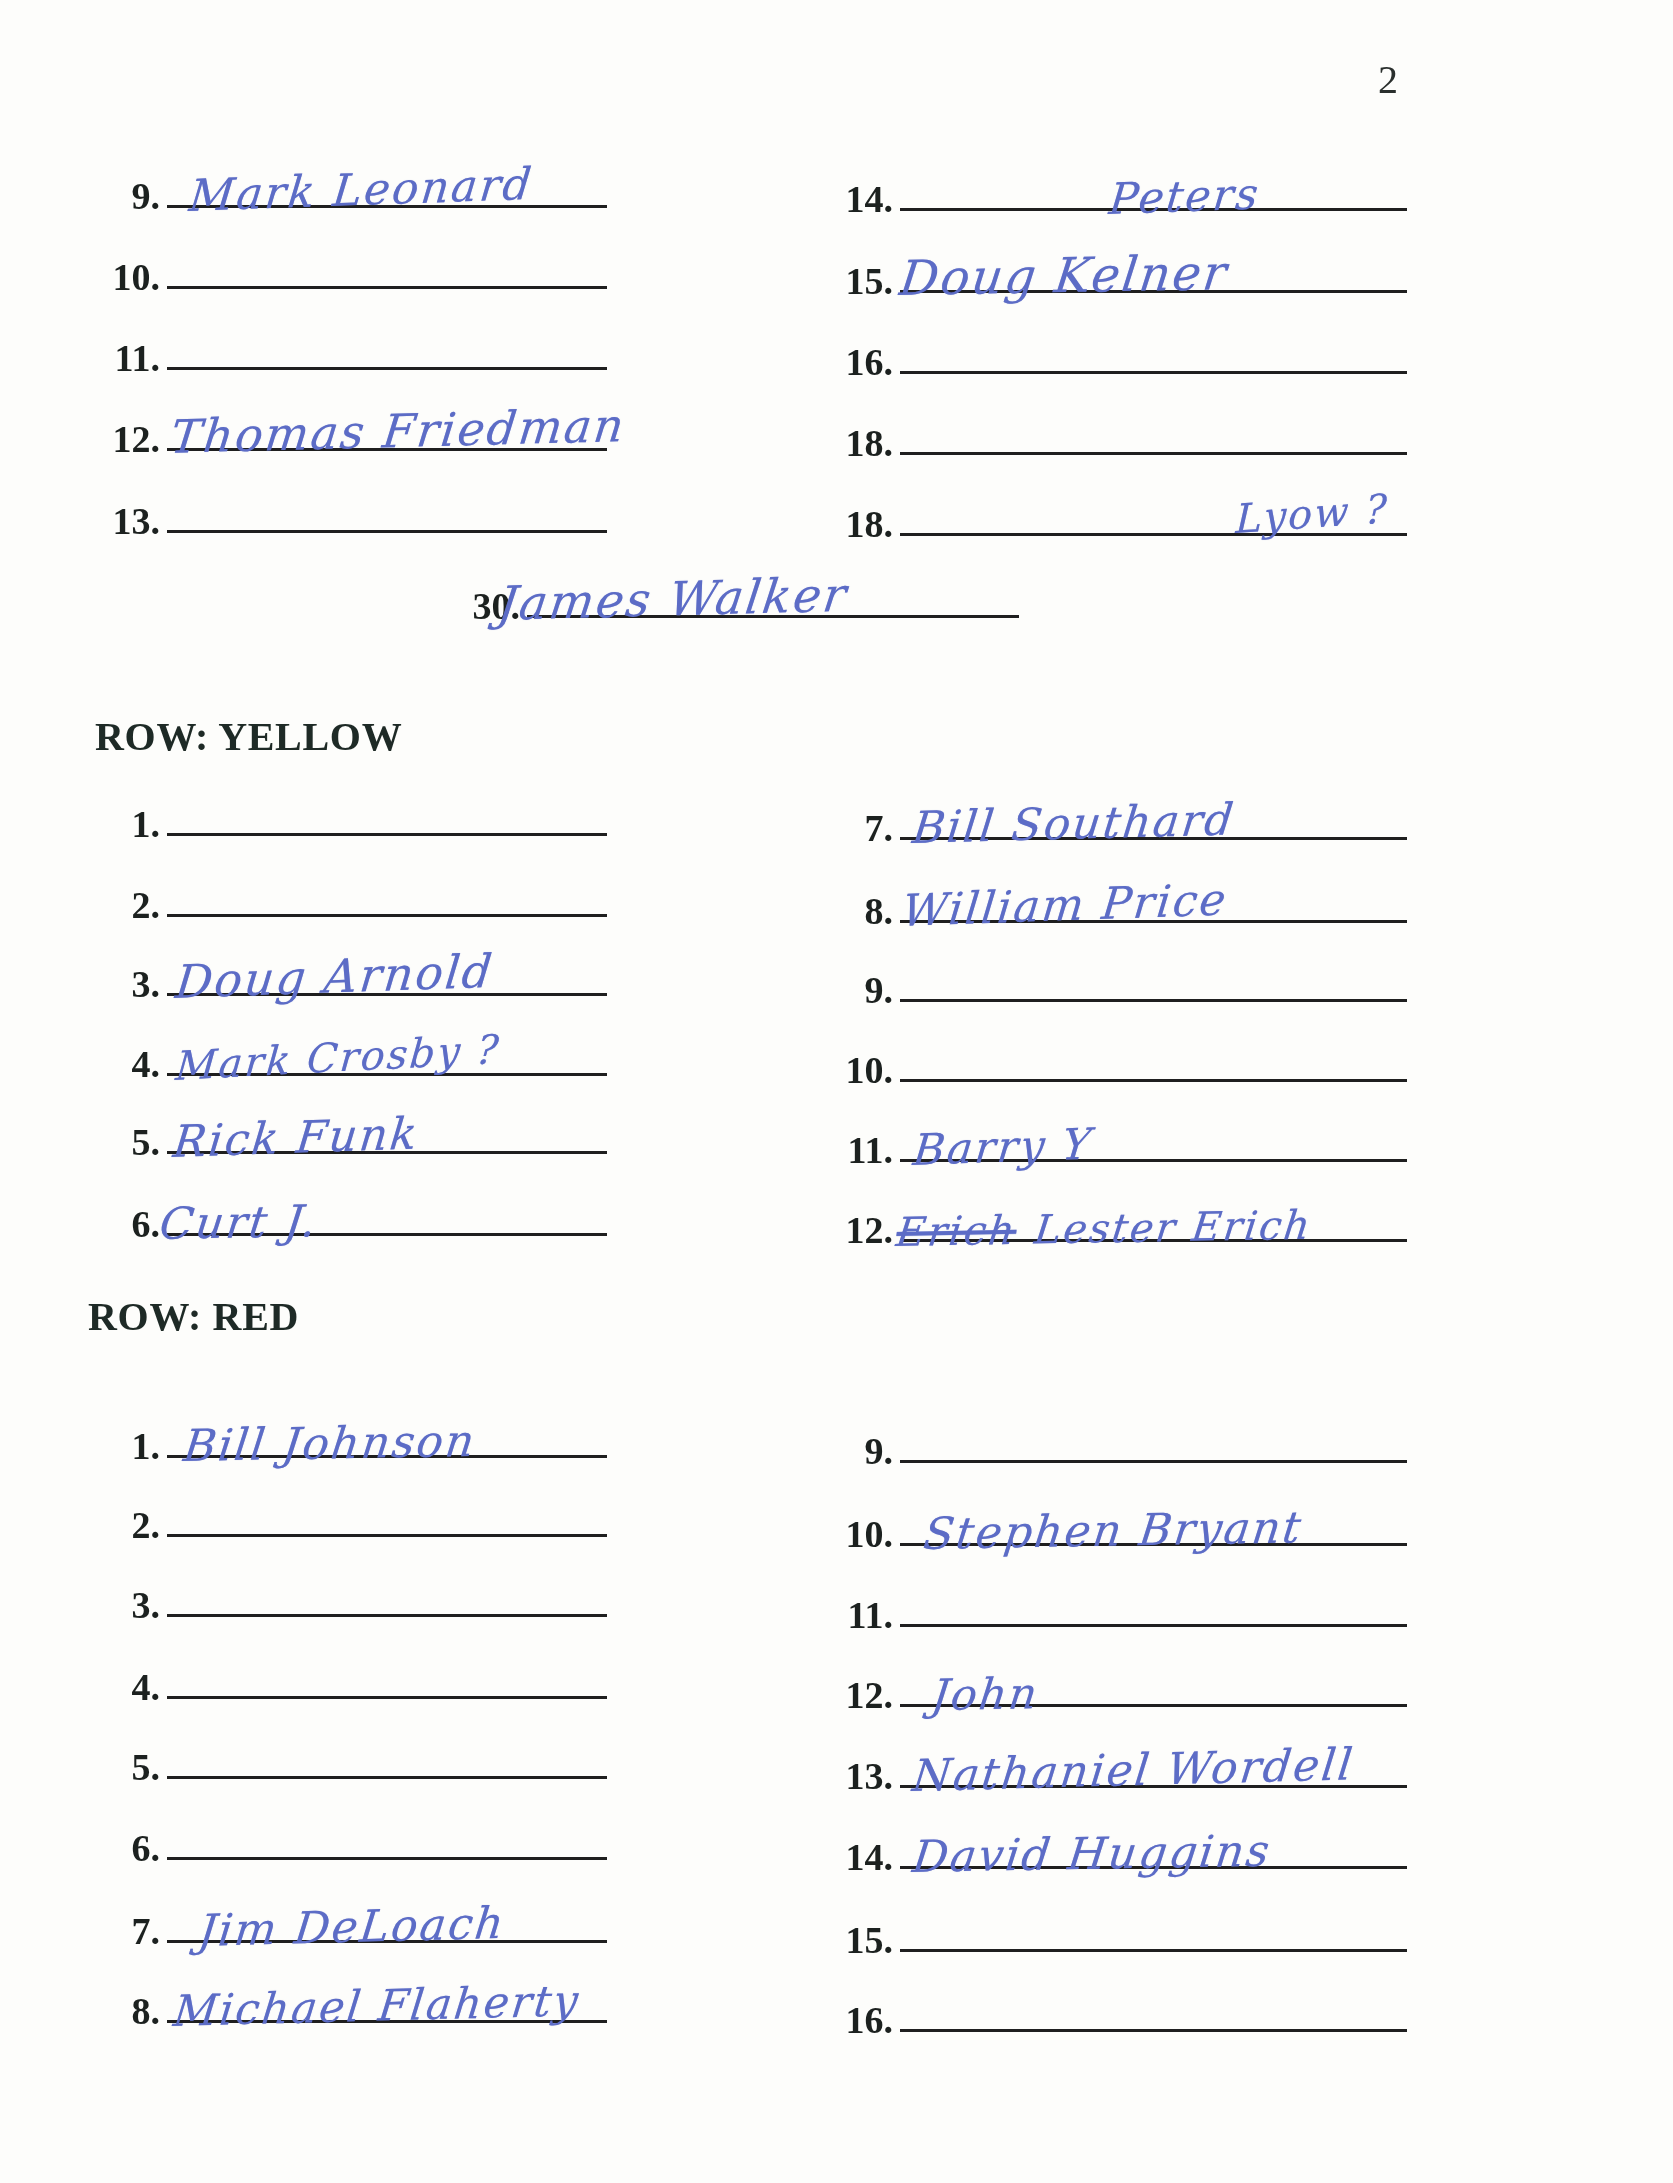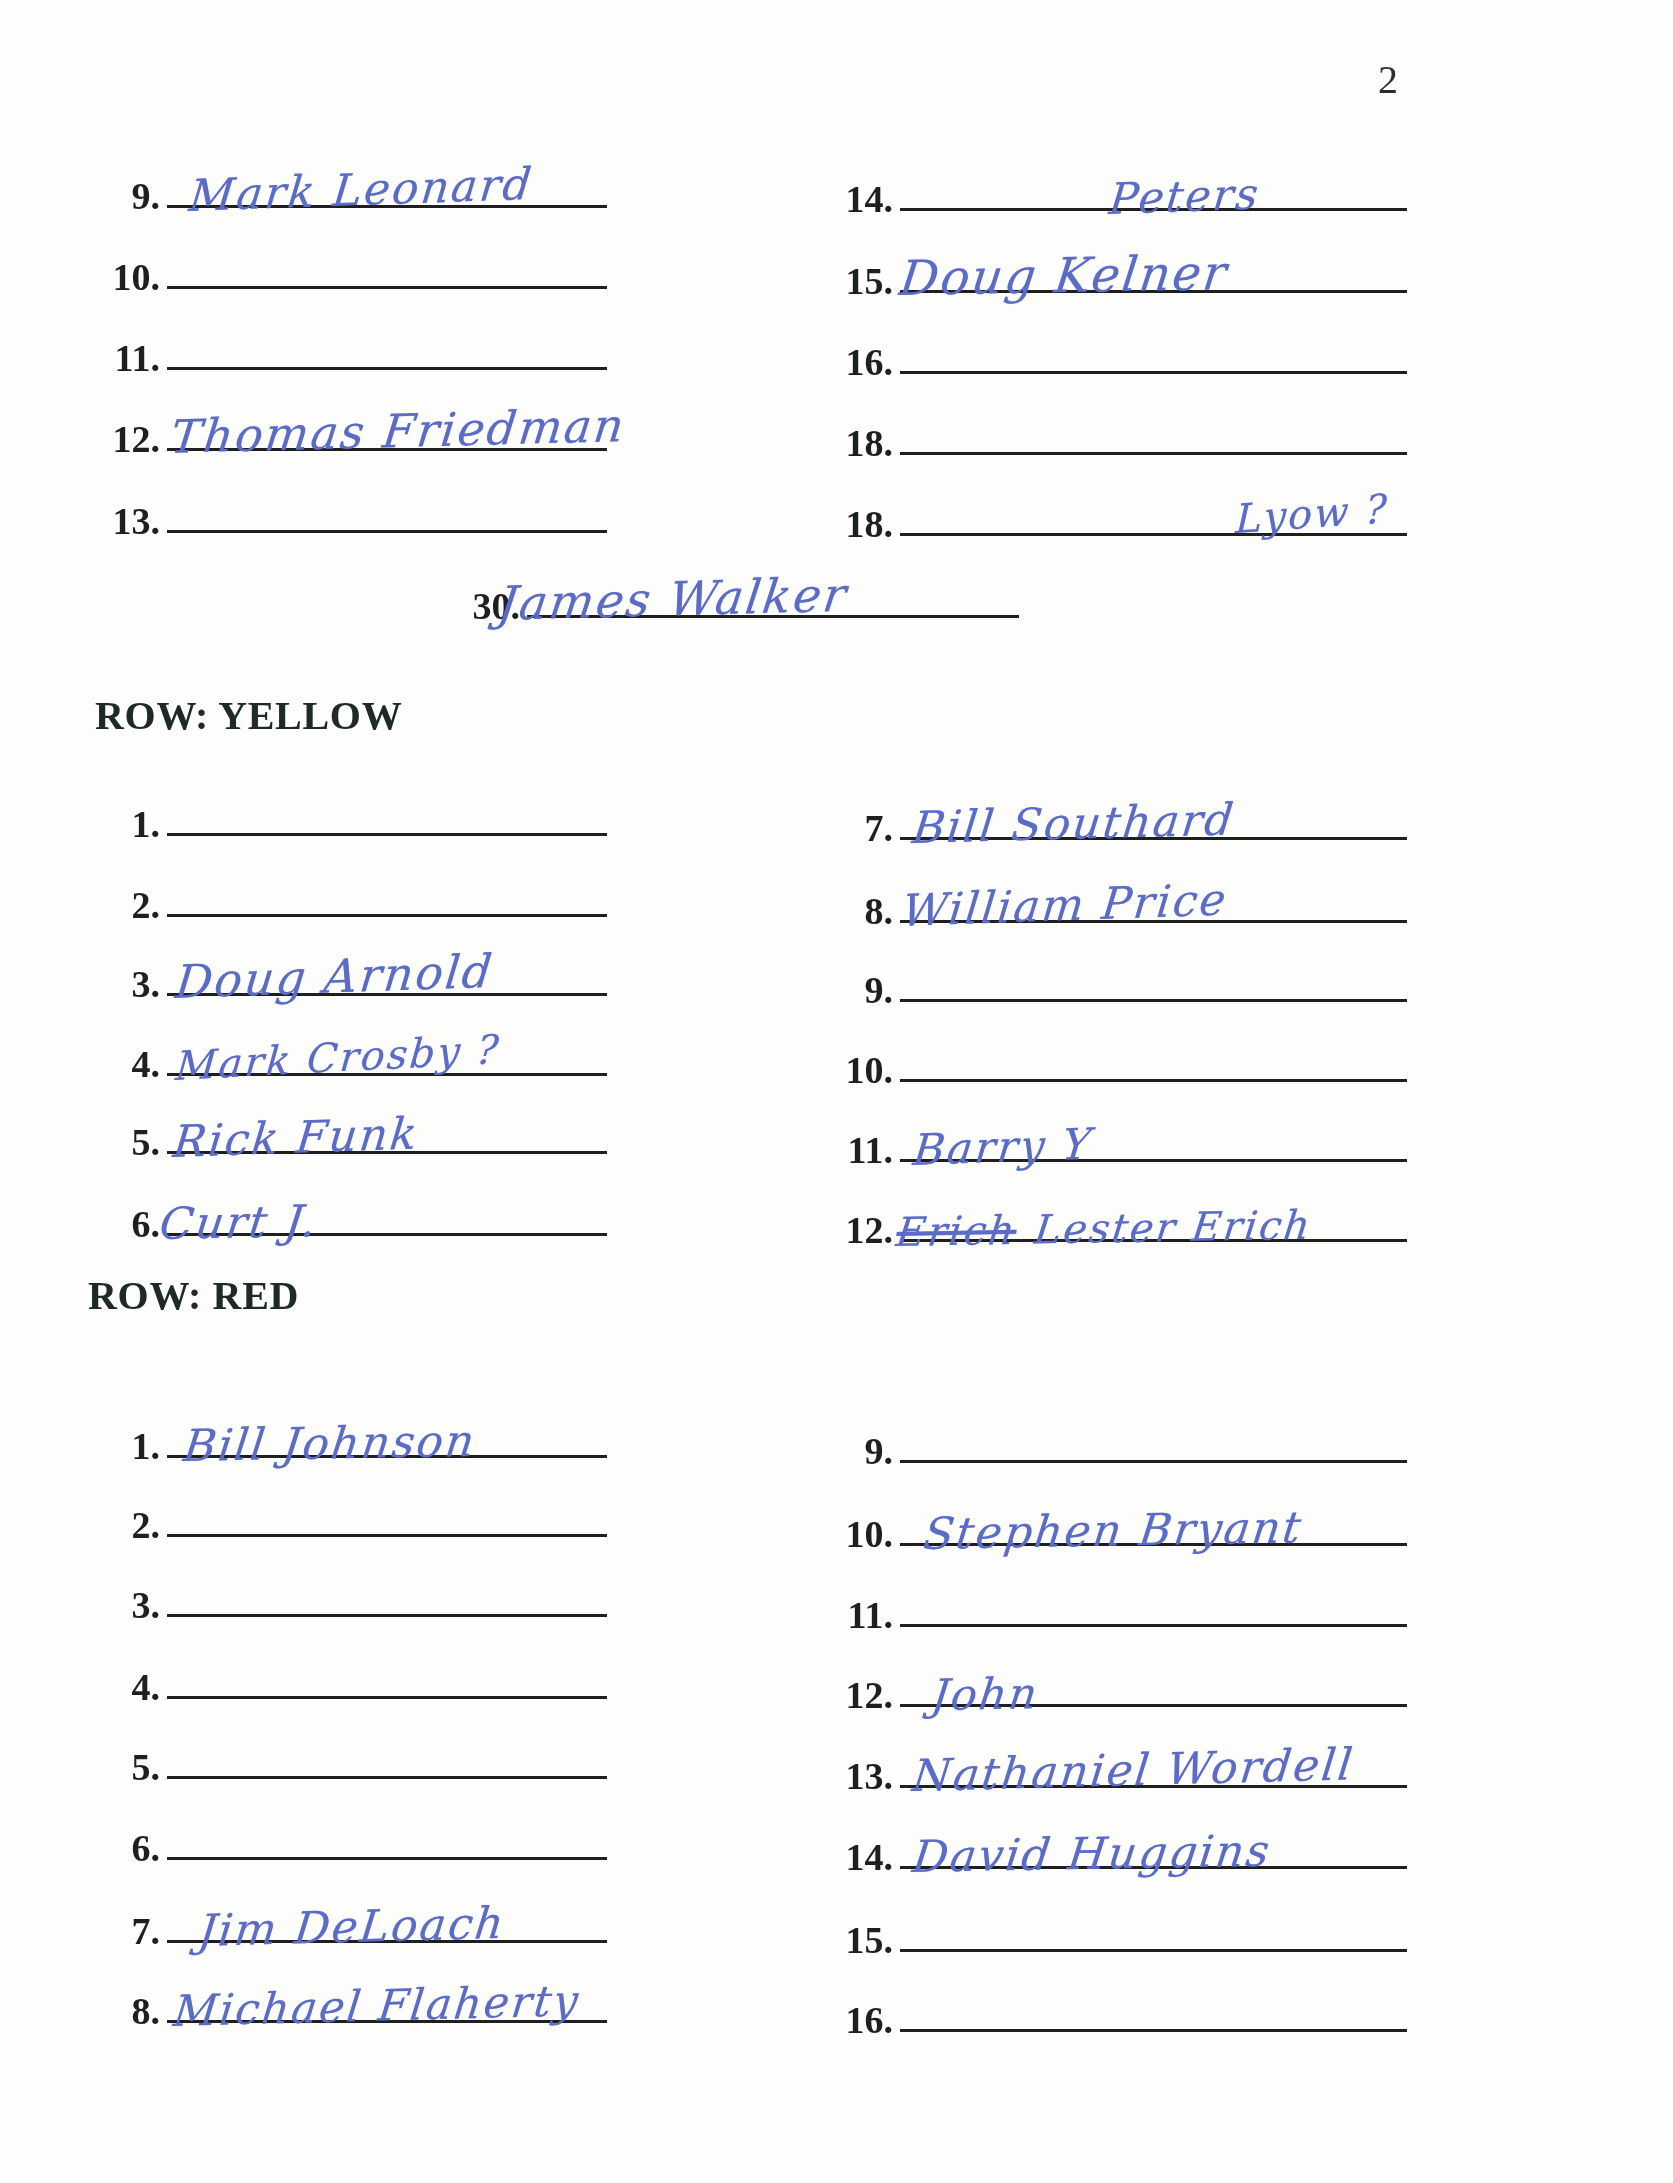--- a/index.html
+++ b/index.html
@@ -18,20 +18,21 @@
     font-size: 40px;
     color: #2a2f2d;
   }
   .heading {
     position: absolute;
     font-weight: 700;
     font-size: 40px;
     letter-spacing: 0.7px;
     color: #1e2a26;
     white-space: nowrap;
+    margin-top: 21px;
   }
   .row { position: absolute; height: 71px; }
   .row .rule {
     position: absolute;
     left: 0; right: 0; bottom: 0;
     height: 0;
     border-bottom: 3.6px solid #1f1f1f;
   }
   .row .num {
     position: absolute;

